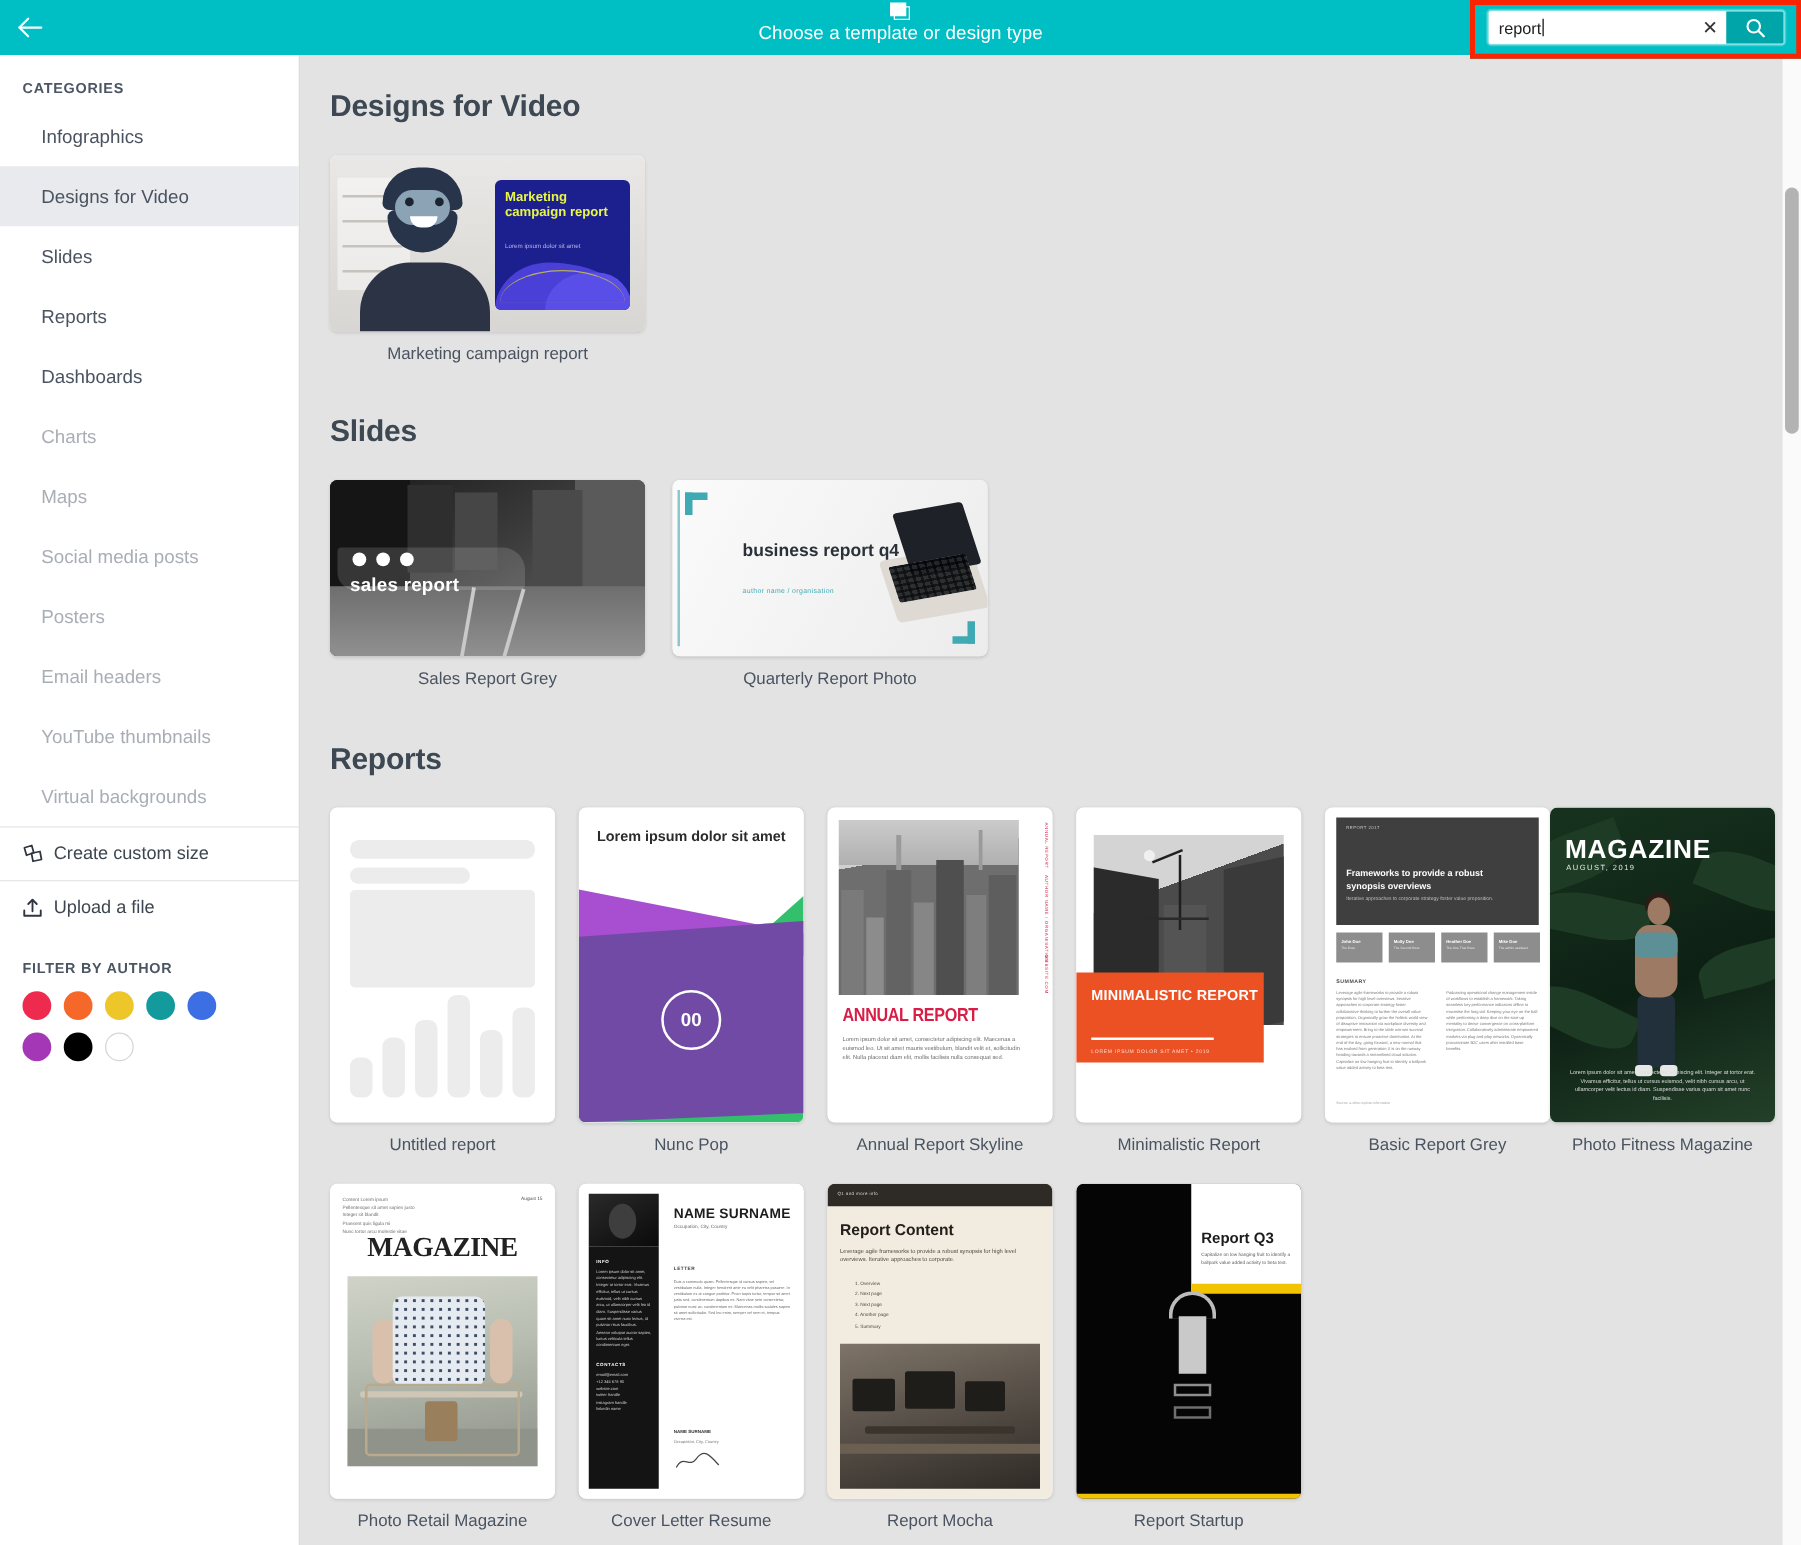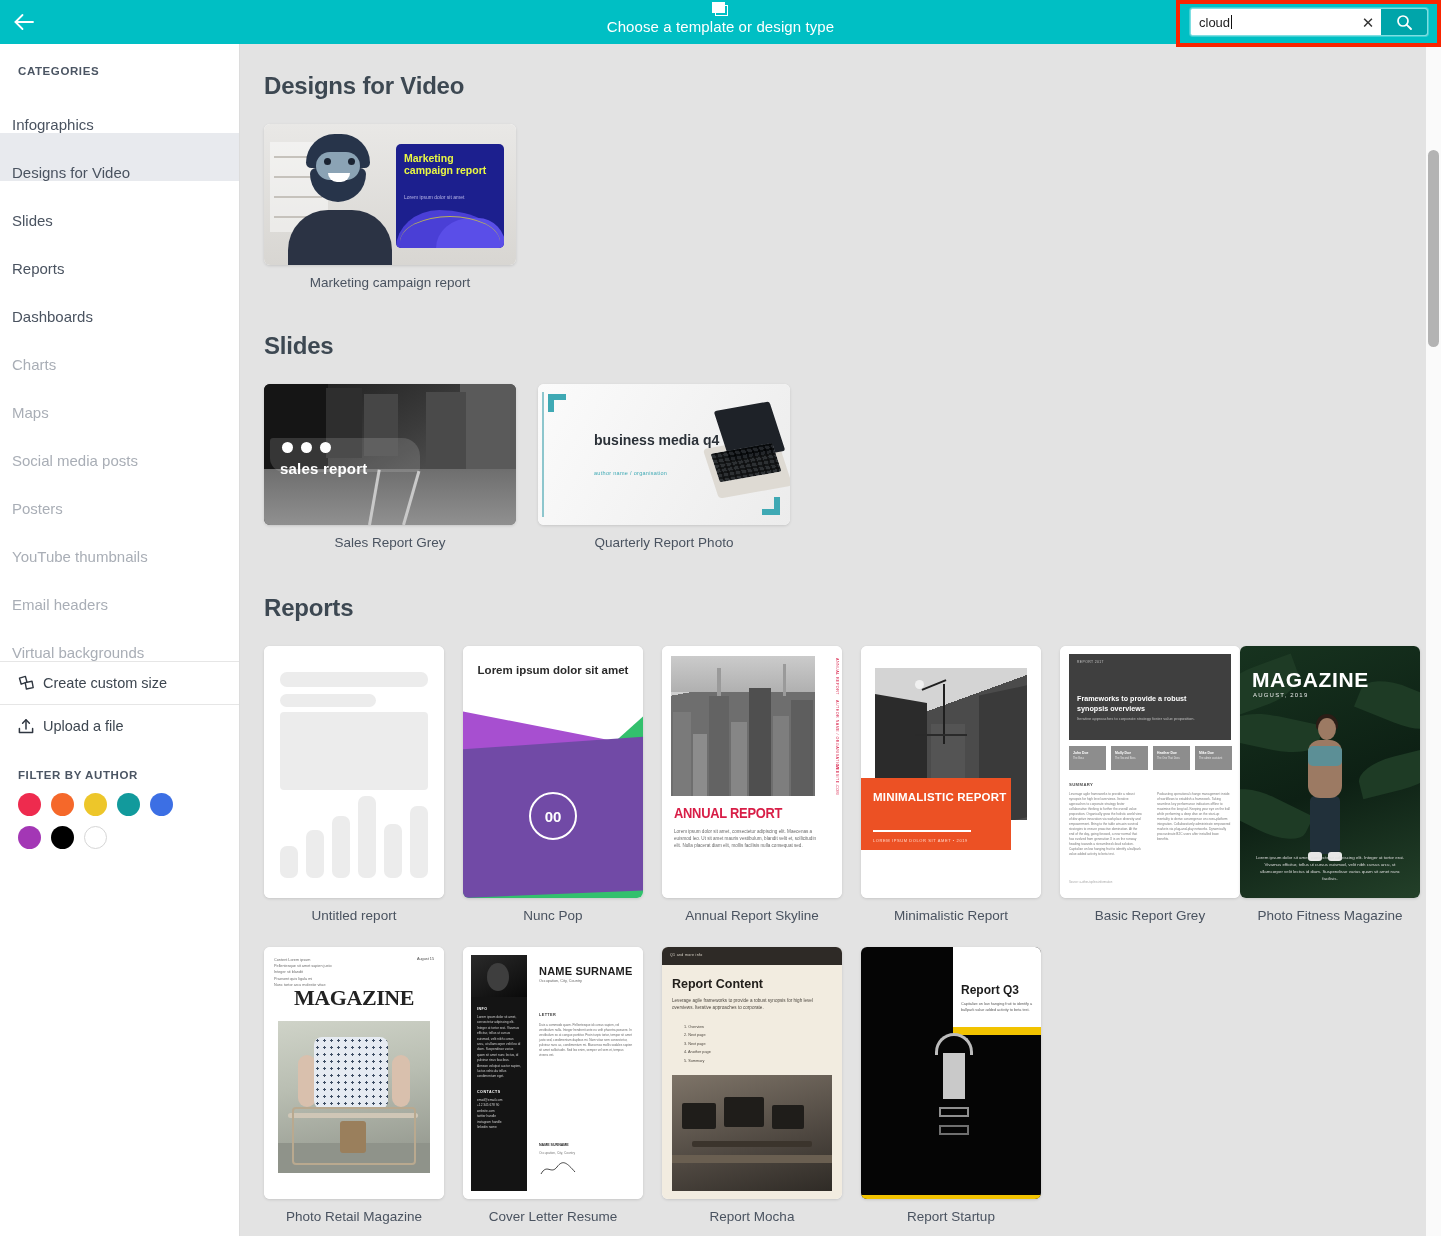--- a/index.html
+++ b/index.html
@@ -95,22 +95,22 @@
     width: 240px; height: 1192px;
     background: #ffffff;
     border-right: 1px solid #dcdcdc;
     z-index: 20;
   }
   .sb-heading {
     font-size: 11.5px; font-weight: bold; color: #4b5563;
     letter-spacing: .6px; padding: 21px 0 8px 18px;
   }
   .sb-item {
-    height: 48px; display: flex; align-items: flex-end;
-    padding-left: 12px; font-size: 15px; color: #4a5360;
+    height: 48px; display: flex; align-items: center;
+    padding-left: 33px; font-size: 15px; color: #4a5360;
     cursor: pointer;
   }
   .sb-item.active { background: #e8eaee; }
   .sb-item.disabled { color: #a9aeb6; }
   .sb-action {
     height: 43px; display: flex; align-items: center;
     padding-left: 17px; font-size: 14.5px; color: #3d4650;
     border-top: 1px solid #e6e6e6; cursor: pointer; gap: 8px;
   }
   .sb-action:last-of-type { border-bottom: 1px solid #e6e6e6; }
@@ -354,21 +354,21 @@
         <div class="sq-back"></div>
         <div class="sq-front"></div>
       </div>
       <div class="header-title">Choose a template or design type</div>
     </div>
   </div>
 
   <div class="search-highlight">
     <div class="search-wrap">
       <div class="search-input-box">
-        <span class="search-text">cloud</span>
+        <span class="search-text">report</span>
         <span class="caret"></span>
       </div>
       <div class="clear-btn">✕</div>
       <div class="search-btn">
         <svg width="17" height="17" viewBox="0 0 17 17" aria-hidden="true">
           <circle cx="7" cy="7" r="5" fill="none" stroke="#fff" stroke-width="1.7"></circle>
           <line x1="10.8" y1="10.8" x2="15" y2="15" stroke="#fff" stroke-width="1.9" stroke-linecap="round"></line>
         </svg>
       </div>
     </div>
@@ -398,24 +398,24 @@
     <div class="sb-item disabled">
       <span>Maps</span>
       </div>
     <div class="sb-item disabled">
       <span>Social media posts</span>
       </div>
     <div class="sb-item disabled">
       <span>Posters</span>
       </div>
     <div class="sb-item disabled">
+      <span>Email headers</span>
+      </div>
+    <div class="sb-item disabled">
       <span>YouTube thumbnails</span>
-      </div>
-    <div class="sb-item disabled">
-      <span>Email headers</span>
       </div>
     <div class="sb-item disabled">
       <span>Virtual backgrounds</span>
       </div>
 
     <div class="sb-action">
       <svg width="18" height="17" viewBox="0 0 18 17" aria-hidden="true">
         <path d="M2.5 3.2 L8.4 1.4 L10 7.2 L4.2 9.2 Z" fill="none" stroke="#2f3640" stroke-width="1.4" stroke-linejoin="round"></path>
         <path d="M8.2 7.6 L15 6.2 L16.2 12.6 L9.4 14 Z" fill="none" stroke="#2f3640" stroke-width="1.4" stroke-linejoin="round"></path>
       </svg>
@@ -509,21 +509,21 @@
           <div class="thumb thumb-slide">
             <div class="qrt-bg"></div>
             <div class="qrt-line"></div>
             <div class="qrt-corner-tl"></div>
             <div class="qrt-corner-br"></div>
             <div class="qrt-laptop">
                   <div class="qrt-base"></div>
                   <div class="qrt-screen"></div>
                   <div class="qrt-keys"></div>
                 </div>
-            <div class="qrt-t">business media q4</div>
+            <div class="qrt-t">business report q4</div>
             <div class="qrt-s">author name / organisation</div>
           </div>
           <div class="card-label">Quarterly Report Photo</div>
         </div>
 
       </div>
     </div>
 
     <div class="sec-reports">
       <div class="section-title">Reports</div>

